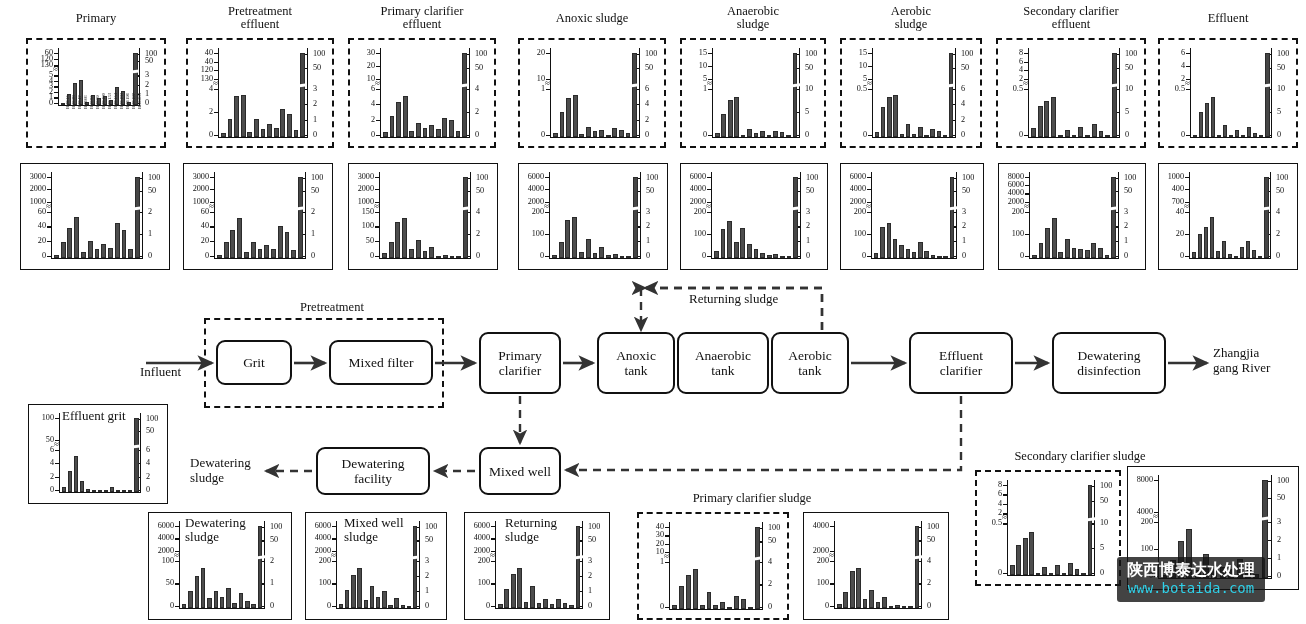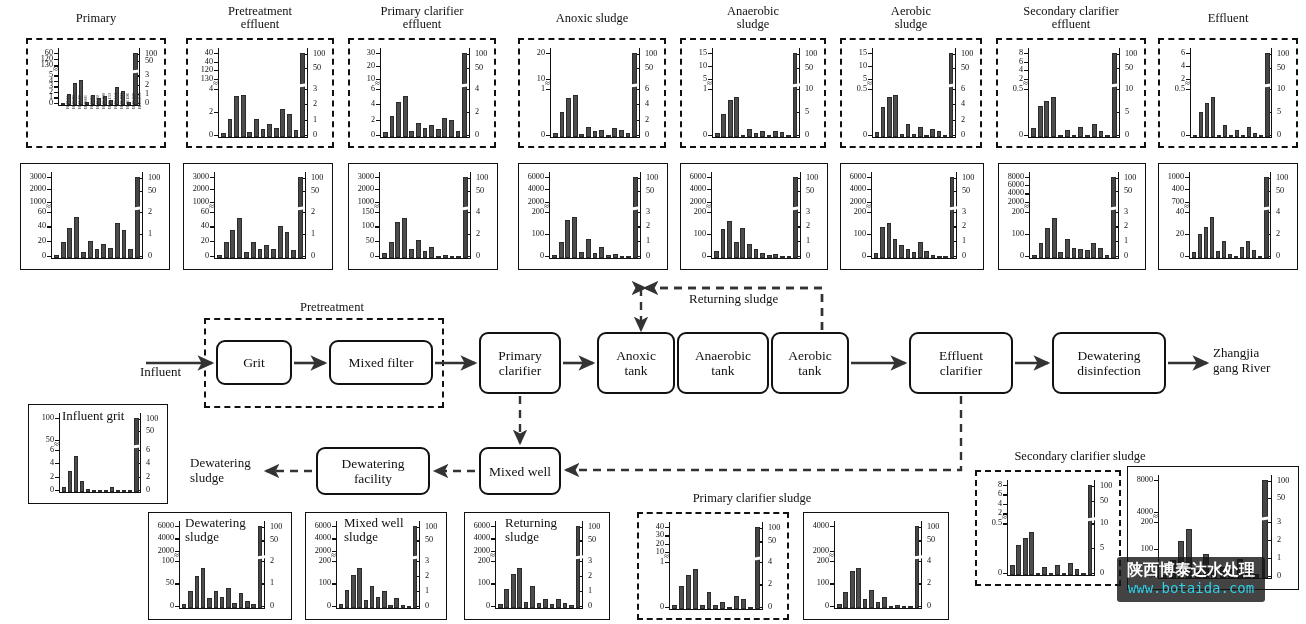--- a/index.html
+++ b/index.html
@@ -862,21 +862,21 @@
         <div class="bar" style="left:39.02058823529411px;bottom:1px;width:4.341176470588235px;height:1.5px;" title="0.25"></div>
         <div class="bar" style="left:45.05px;bottom:1px;width:4.341176470588235px;height:1.5px;" title="0.05"></div>
         <div class="bar" style="left:51.07941176470588px;bottom:1px;width:4.341176470588235px;height:4.64054054054054px;" title="0.85"></div>
         <div class="bar" style="left:57.108823529411765px;bottom:1px;width:4.341176470588235px;height:1.6378378378378375px;" title="0.3"></div>
         <div class="bar" style="left:63.13823529411765px;bottom:1px;width:4.341176470588235px;height:1.5px;" title="0.2"></div>
         <div class="bar" style="left:69.16764705882353px;bottom:1px;width:4.341176470588235px;height:1.9108108108108106px;" title="0.35"></div>
         <div class="bar tall" style="left:75.1970588235294px;bottom:1px;width:4.341176470588235px;height:74px;" title="95"></div>
         <div class="brkwhite" style="left:73.1970588235294px;top:31.6px;width:8.341176470588234px;transform:skewY(-8deg);"></div>
       </div>
     </div>
-    <div class="ptitle inner" style="left:62px;top:409px;">Influent grit</div>
+    <div class="ptitle inner" style="left:62px;top:409px;">Effluent grit</div>
     <div class="panel solid" style="left:148px;top:512px;width:144px;height:108px;">
       <div class="plot" style="left:30px;top:8px;width:86px;height:88px;">
         <div class="axisL" style="left:0px;top:0px;"></div>
         <div class="axisR" style="left:85px;top:0px;"></div>
         <div class="baseline" style="left:0px;bottom:0px;width:86px;"></div>
         <div class="tick" style="left:-4px;top:85px;"></div>
         <div class="tlab" style="left:-30px;top:81px;width:25px;">0</div>
         <div class="tick" style="left:-4px;top:62.480000000000004px;"></div>
         <div class="tlab" style="left:-30px;top:58.480000000000004px;width:25px;">50</div>
         <div class="tick" style="left:-4px;top:39.96px;"></div>

